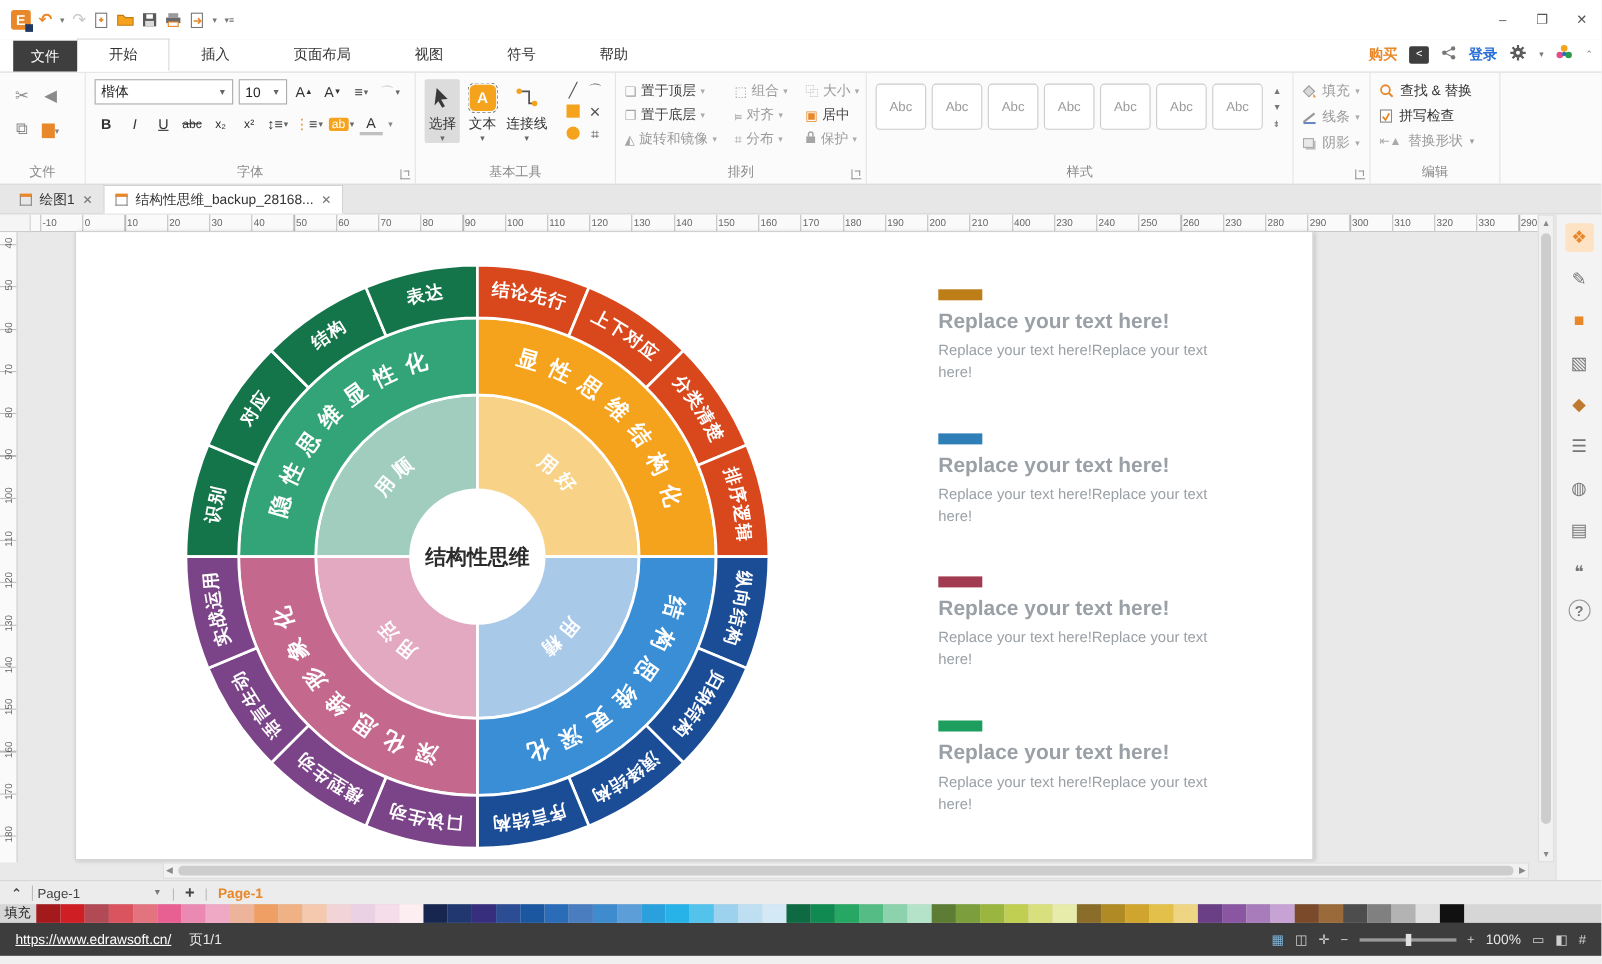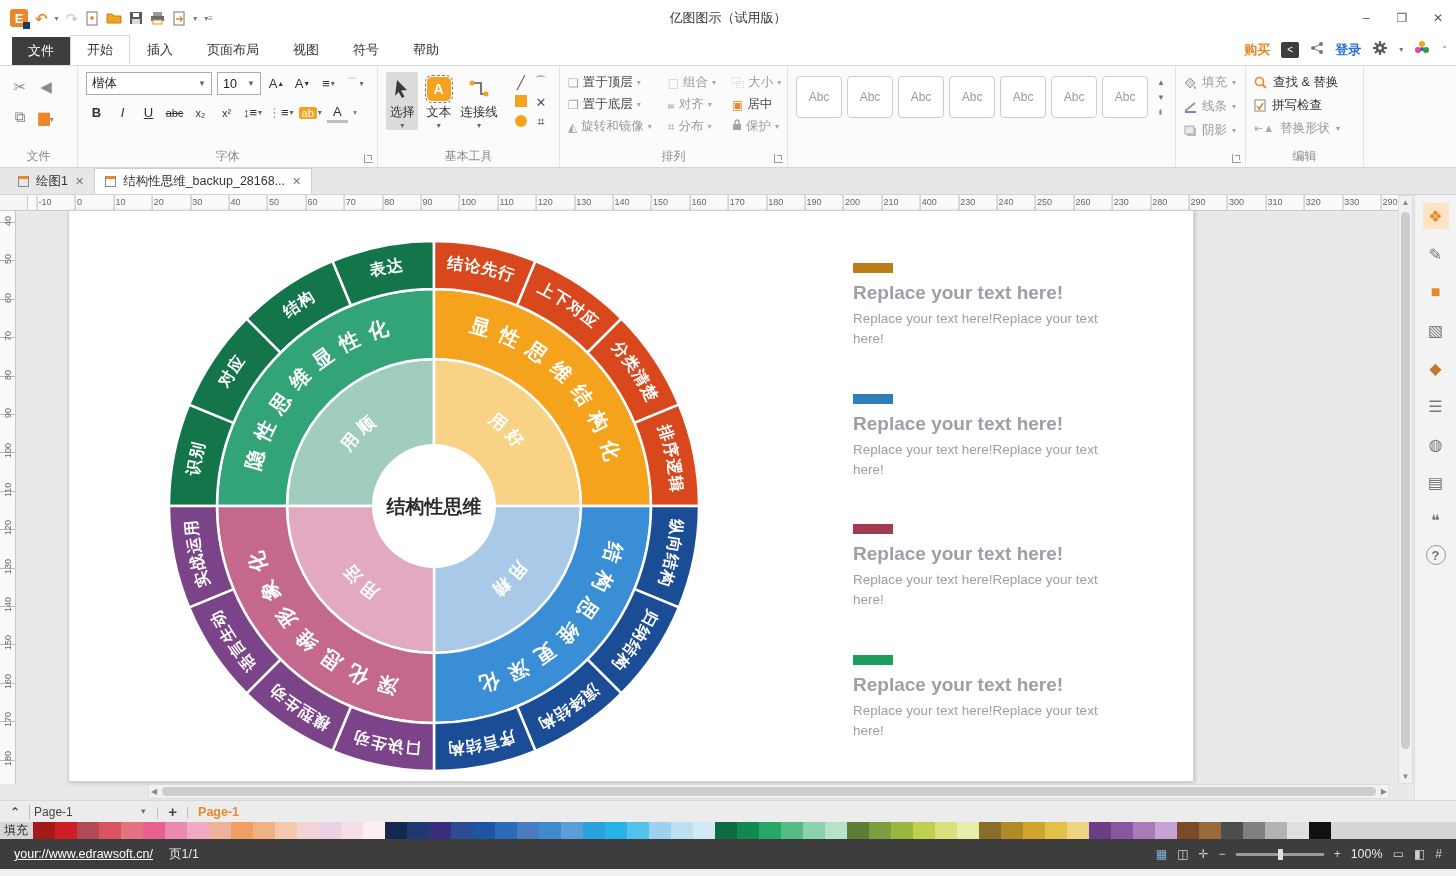--- a/index.html
+++ b/index.html
@@ -16,21 +16,21 @@
   .qaico.orange{color:#e8882a;font-weight:bold;}
   .qaico.dim{color:#c9c9c9;}
   .mini-arrow{font-size:8px;color:#777;}
   .apptitle{position:absolute;left:0;right:0;text-align:center;font-size:13px;color:#333;}
   .winbtns{margin-left:auto;display:flex;z-index:2;}
   .winbtn{width:36px;height:28px;display:flex;align-items:center;justify-content:center;
     color:#555;font-size:12px;}
   
   .tabrow{height:30px;background:#fff;border-bottom:1px solid #d9d9d9;display:flex;align-items:flex-end;position:relative;}
   .ftab{background:#3e3e3e;color:#fff;font-size:13px;padding:5px 16px;margin-left:12px;margin-bottom:0;}
-  .rtab{font-size:13px;color:#333;padding:5px 16px;border:1px solid transparent;}
+  .rtab{font-size:13px;color:#333;padding:5px 28px;border:1px solid transparent;}
   .rtab.active{background:#fff;border-color:#d9d9d9;border-bottom-color:#fff;}
   .tabutils{position:absolute;right:8px;top:4px;display:flex;align-items:center;gap:11px;font-size:13px;}
   .buy{color:#e8882a;font-weight:bold;}
   .login{color:#2a6fd6;font-weight:bold;}
   .blackico{width:18px;height:16px;background:#3e3e3e;border-radius:2px;color:#fff;font-size:10px;
     display:flex;align-items:center;justify-content:center;}
   
   .ribbon{height:102px;background:#fbfbfb;border-bottom:1px solid #d5d5d5;display:flex;}
   .rgroup{position:relative;border-right:1px solid #e4e4e4;padding:6px 8px 20px;flex:0 0 auto;}
   .glabel{position:absolute;bottom:2px;left:0;right:0;text-align:center;font-size:12px;color:#8a8a8a;}
@@ -126,21 +126,20 @@
   .sbico{font-size:12px;color:#cfcfcf;display:flex;align-items:center;}
   .track{width:88px;height:3px;background:#9a9a9a;position:relative;}
   .knob{position:absolute;left:42px;top:-4px;width:5px;height:11px;background:#e0e0e0;}
   .bottomedge{height:7px;background:#f0f0f0;}
   .carr{font-size:8px;}
 </style>
 </head>
 <body>
 
 <div class="titlebar">
-  <div class="apptitle">亿图图示（试用版）</div>
   <div class="qa">
     <span class="logo">E</span>
     <span class="qaico orange">↶</span>
     <span class="mini-arrow">▾</span>
     <span class="qaico dim">↷</span>
     <span class="qaico">
       <svg width="14" height="15">
           <rect x="2" y="1" width="10" height="13" fill="#fff" stroke="#777"></rect>
           <path d="M5 7h4M7 5v4" stroke="#e8882a" stroke-width="1.6"></path>
         </svg>
@@ -370,20 +369,21 @@
       <div class="stybox">Abc</div>
       <div class="stybox">Abc</div>
       <div class="stybox">Abc</div>
       <div class="stybox">Abc</div>
       <div class="stynav">
         <span>▲</span>
         <span>▼</span>
         <span>⇟</span>
       </div>
     </div>
+    <div class="glabel">样式</div>
   </div>
 
   <div class="rgroup" style="width:70px;">
     <div class="flscol">
       <span class="flsrow">
           <svg width="13" height="12">
             <path d="M6 1L11 6l-5 5L1 6z" fill="#d9d9d9" stroke="#999"></path>
             <path d="M10 8c1 1.5 2 2.5 2 3.3A1.2 1.2 0 0110 11z" fill="#e8882a"></path>
           </svg>
           <span>填充</span>
@@ -702,21 +702,21 @@
     <div class="sw" style="background: rgb(122, 74, 42);"></div>
     <div class="sw" style="background: rgb(154, 106, 58);"></div>
     <div class="sw" style="background: rgb(77, 77, 77);"></div>
     <div class="sw" style="background: rgb(128, 128, 128);"></div>
     <div class="sw" style="background: rgb(179, 179, 179);"></div>
     <div class="sw" style="background: rgb(224, 224, 224);"></div>
     <div class="sw" style="background: rgb(17, 17, 17);"></div>
   </div>
 
 <div class="statusbar">
-  <span class="url">your://www.edrawsoft.cn/</span>
+  <span class="url">https://www.edrawsoft.cn/</span>
   <span>页1/1</span>
   <div class="sbright">
     <span class="sbico" style="color:#7fb2d8;">▦</span>
     <span class="sbico">◫</span>
     <span class="sbico">✛</span>
     <span class="sbico">−</span>
     <div class="track">
         <div class="knob"></div>
       </div>
     <span class="sbico">+</span>

